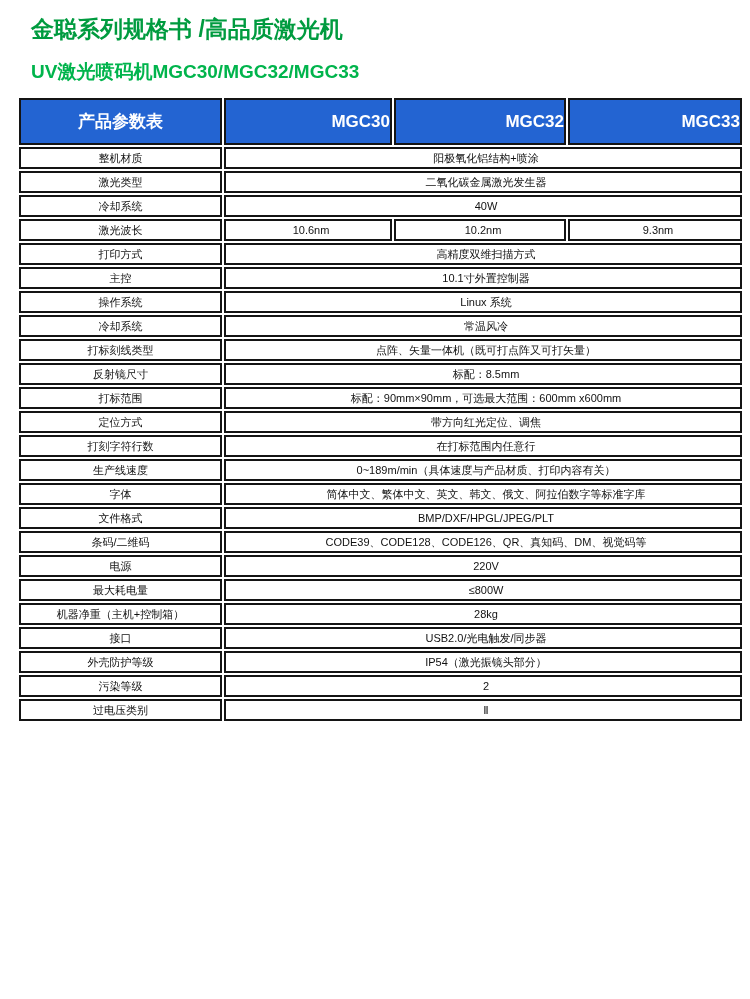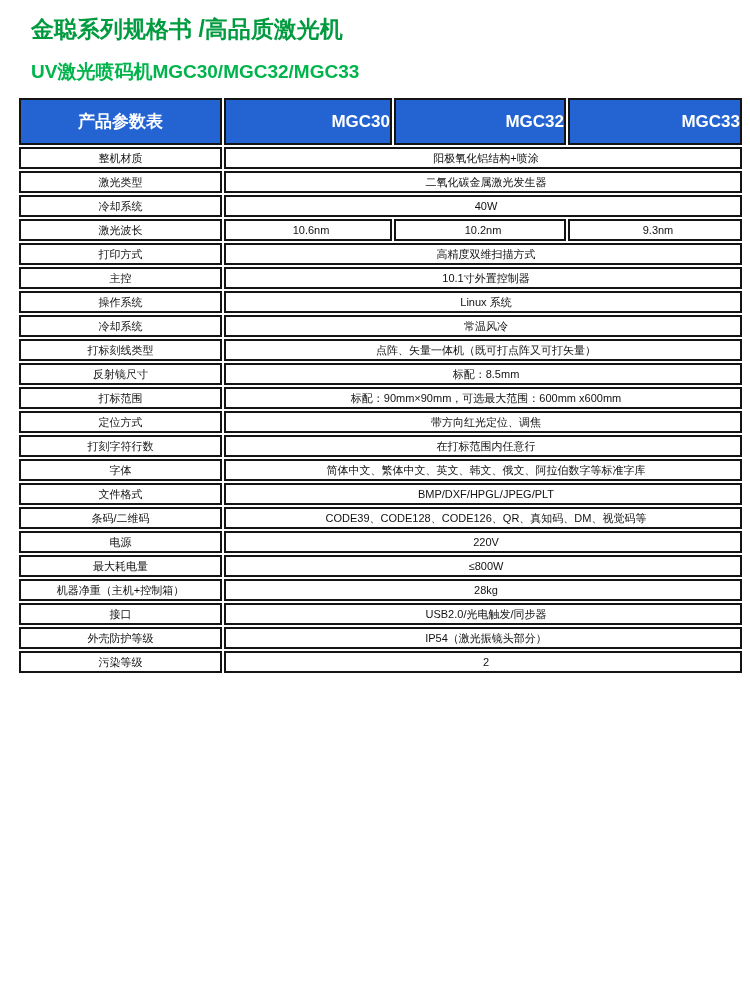--- a/index.html
+++ b/index.html
@@ -157,20 +157,24 @@
         </tr>
         <tr>
           <td class="label">定位方式</td>
           <td class="value" colspan="3">带方向红光定位、调焦</td>
         </tr>
         <tr>
           <td class="label">打刻字符行数</td>
           <td class="value" colspan="3">在打标范围内任意行</td>
         </tr>
         <tr>
+          <td class="label">生产线速度</td>
+          <td class="value" colspan="3">0~189m/min（具体速度与产品材质、打印内容有关）</td>
+        </tr>
+        <tr>
           <td class="label">字体</td>
           <td class="value" colspan="3">简体中文、繁体中文、英文、韩文、俄文、阿拉伯数字等标准字库</td>
         </tr>
         <tr>
           <td class="label">文件格式</td>
           <td class="value" colspan="3">BMP/DXF/HPGL/JPEG/PLT</td>
         </tr>
         <tr>
           <td class="label">条码/二维码</td>
           <td class="value" colspan="3">CODE39、CODE128、CODE126、QR、真知码、DM、视觉码等</td>
@@ -191,16 +195,20 @@
           <td class="label">接口</td>
           <td class="value" colspan="3">USB2.0/光电触发/同步器</td>
         </tr>
         <tr>
           <td class="label">外壳防护等级</td>
           <td class="value" colspan="3">IP54（激光振镜头部分）</td>
         </tr>
         <tr>
           <td class="label">污染等级</td>
           <td class="value" colspan="3">2</td>
+        </tr>
+        <tr>
+          <td class="label">过电压类别</td>
+          <td class="value" colspan="3">Ⅱ</td>
         </tr>
       </tbody>
   </table>
 </div>
 
 </body></html>

